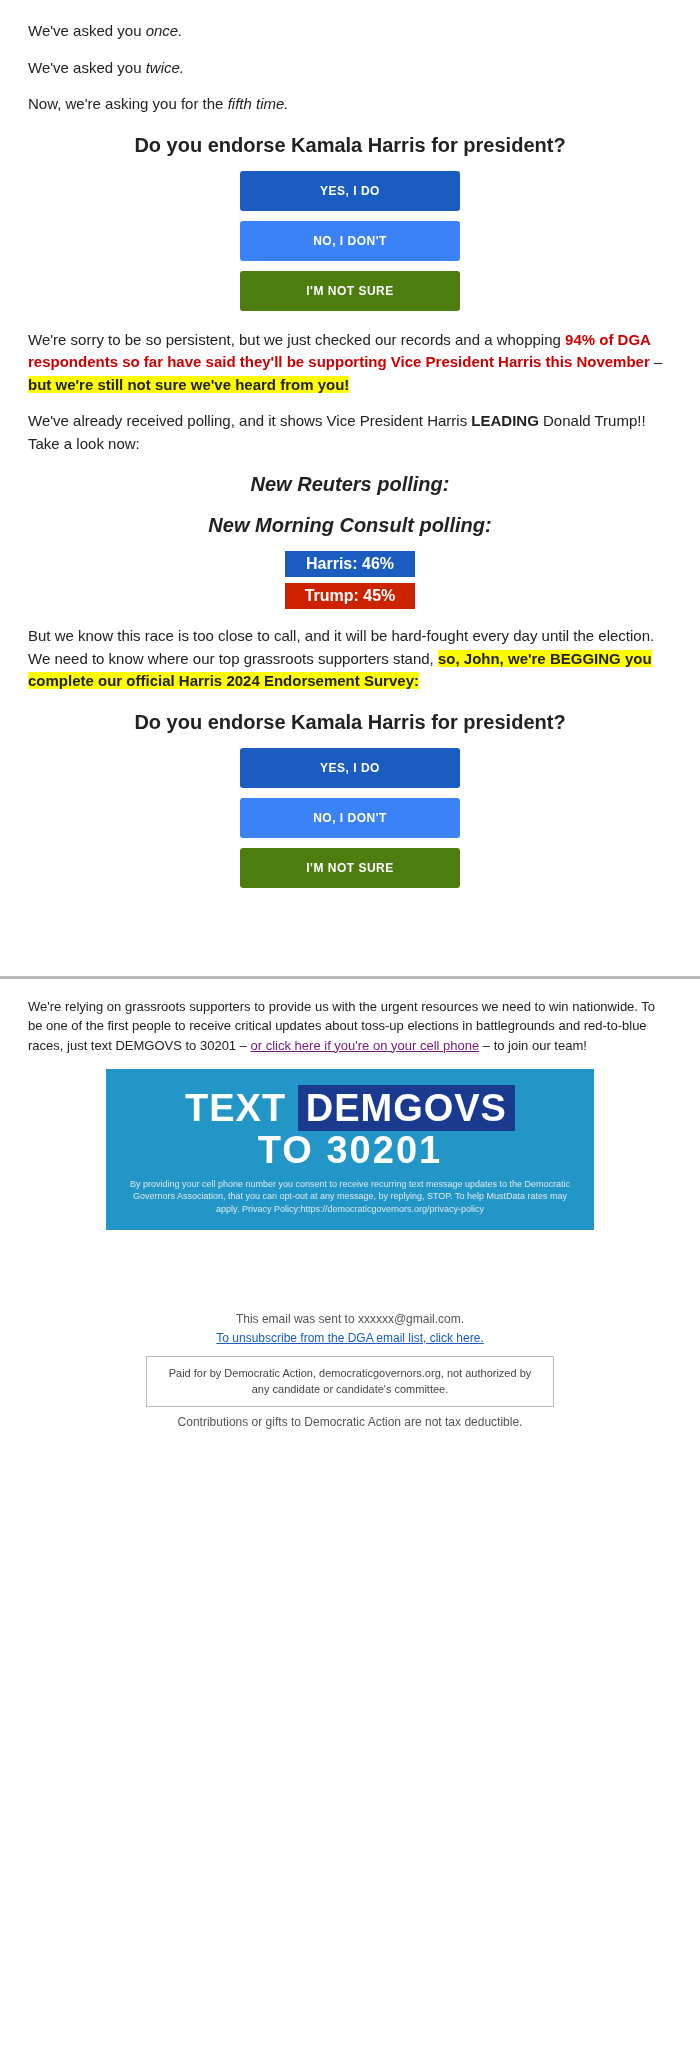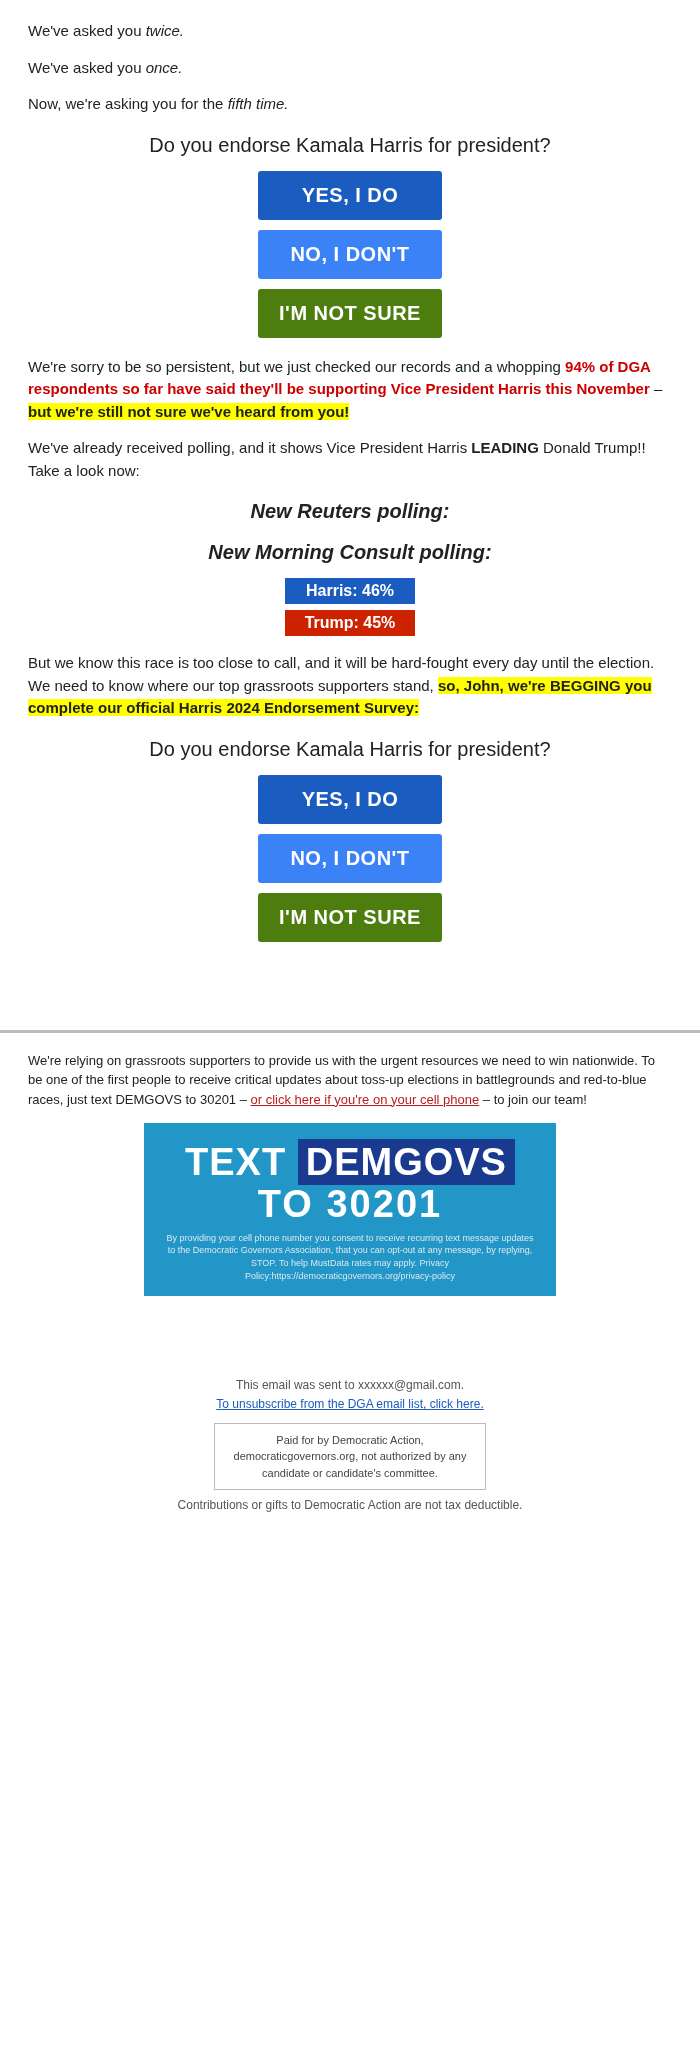--- a/index.html
+++ b/index.html
@@ -23,34 +23,34 @@
     .section-heading {
       text-align: center;
       font-size: 20px;
       font-weight: bold;
       margin: 18px 0 14px 0;
       font-style: italic;
     }
     .question-heading {
       text-align: center;
       font-size: 20px;
-      font-weight: normal;
+      font-weight: bold;
       margin: 18px 0 14px 0;
     }
     .button-group {
       display: flex;
       flex-direction: column;
       align-items: center;
       gap: 10px;
       margin-bottom: 18px;
     }
     .btn {
-      width: 184px;
+      width: 220px;
       padding: 13px 20px;
-      font-size: 20px;
+      font-size: 12px;
       font-weight: bold;
       color: #fff;
       border: none;
       cursor: pointer;
       letter-spacing: 0.5px;
       border-radius: 3px;
     }
     .btn-blue { background: #1a5cbf; }
     .btn-red { background: #3b82f6; }
     .btn-gray { background: #4d7c0f; }
@@ -87,26 +87,26 @@
       margin: 30px 0 0 0;
       padding: 18px 28px 10px 28px;
     }
     .footer-text {
       font-size: 13px;
       line-height: 1.5;
       color: #222;
       margin-bottom: 14px;
     }
     .footer-text a {
-      color: #b91c1c;
+      color: #701a75;
       text-decoration: underline;
     }
     .text-banner {
       background: #2196c7;
-      width: 412px;
+      width: 488px;
       margin: 0 auto 10px auto;
       padding: 18px 20px 14px 20px;
       text-align: center;
     }
     .text-banner .line1 {
       font-size: 38px;
       font-weight: bold;
       color: #fff;
       letter-spacing: 1px;
     }
@@ -132,40 +132,40 @@
     .email-footer {
       text-align: center;
       font-size: 12px;
       color: #555;
       margin: 10px 0 8px 0;
       line-height: 1.6;
     }
     .paid-box {
       border: 1px solid #bbb;
       margin: 8px auto;
-      width: 272px;
+      width: 408px;
       padding: 8px 12px;
       text-align: center;
       font-size: 11px;
       color: #444;
       line-height: 1.5;
     }
     .contributions-text {
       text-align: center;
       font-size: 12px;
       color: #555;
       margin: 8px 0 14px 0;
     }
   </style>
 </head>
 <body>
 
 <div class="main-content">
+  <p class="para">We've asked you <em>once.</em></p>
   <p class="para">We've asked you <em>twice.</em></p>
-  <p class="para">We've asked you <em>once.</em></p>
   <p class="para">Now, we're asking you for the <em>fifth time.</em></p>
 
   <div class="question-heading">Do you endorse Kamala Harris for president?</div>
 
   <div class="button-group">
     <button class="btn btn-blue">YES, I DO</button>
     <button class="btn btn-red">NO, I DON'T</button>
     <button class="btn btn-gray">I'M NOT SURE</button>
   </div>
 

